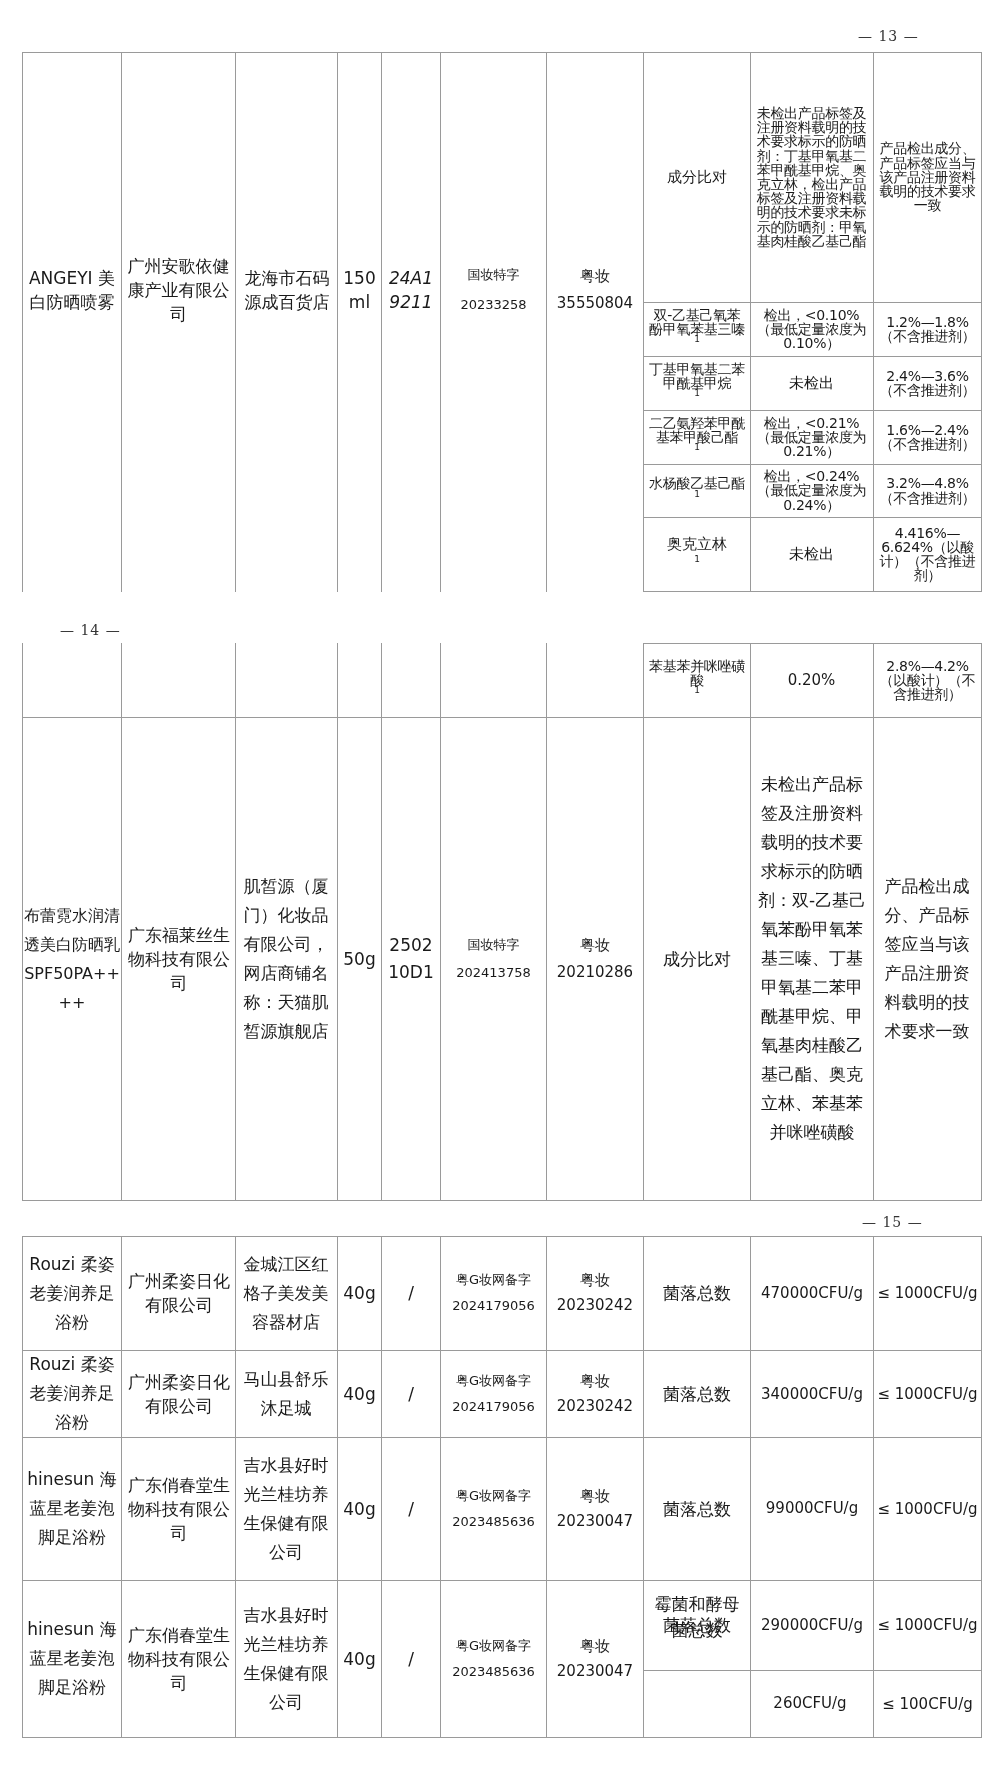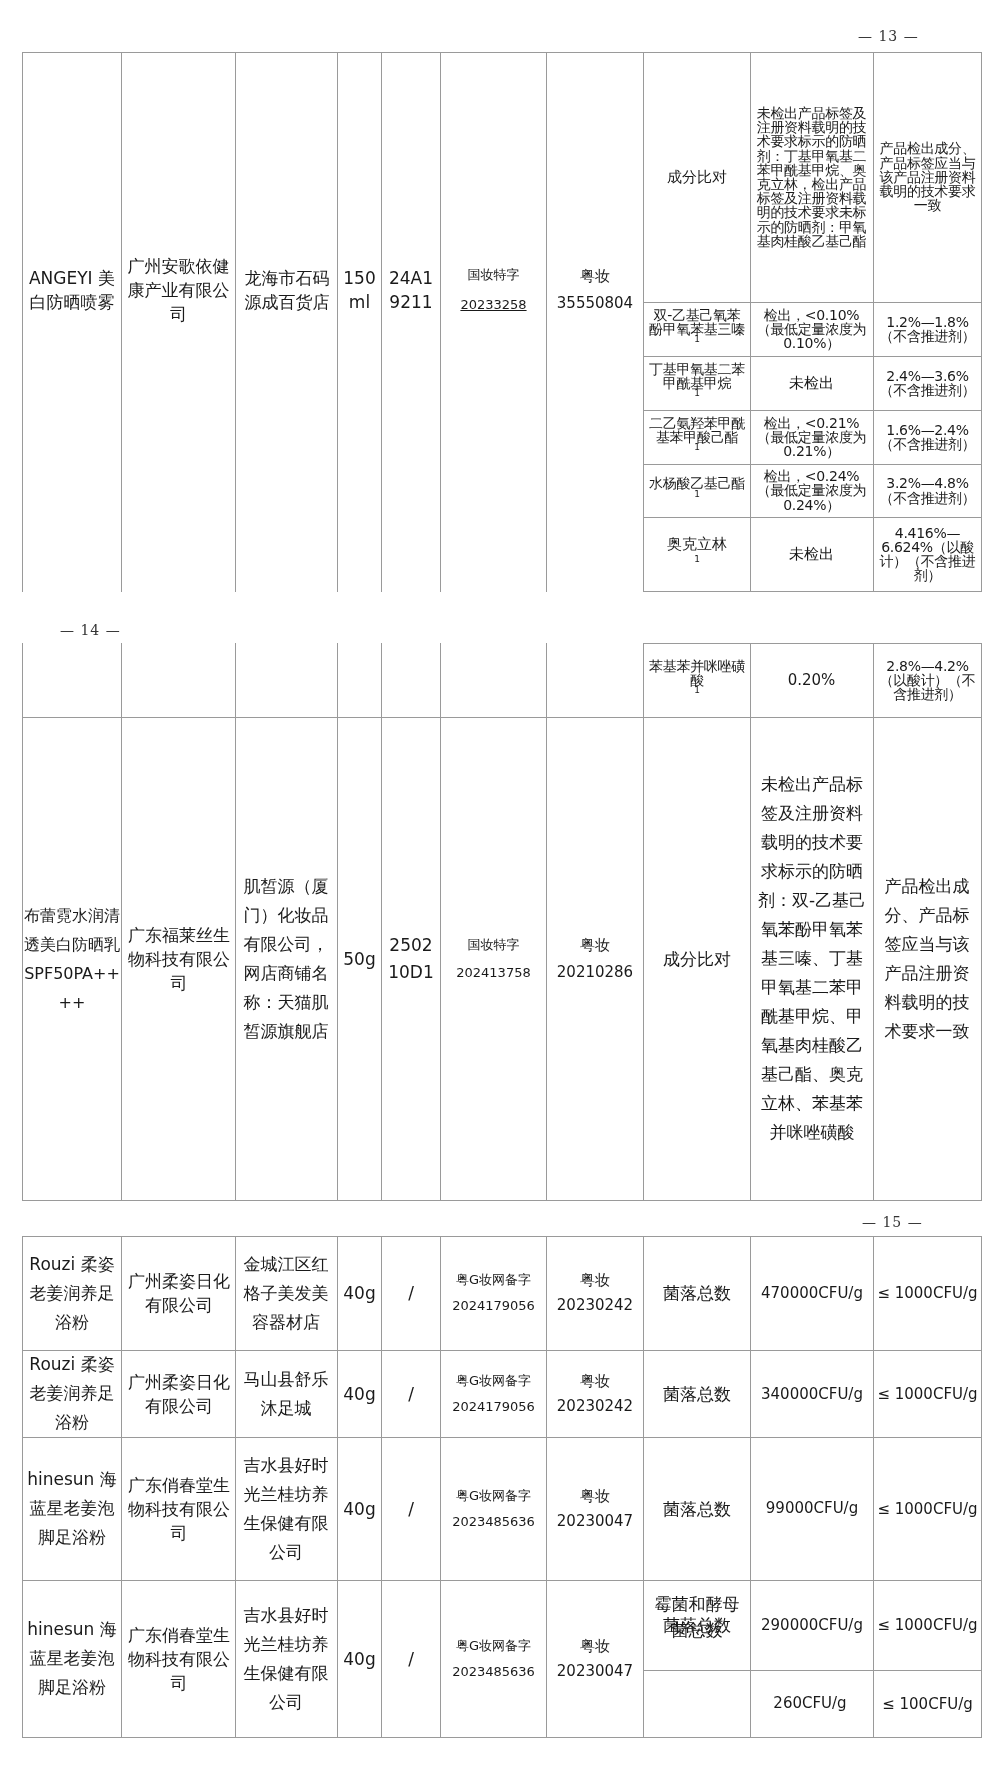--- a/index.html
+++ b/index.html
@@ -54,26 +54,26 @@
       </div>
     <div class="cell big" style="left:123px;top:230px;width:111px;height:120px;">
       <span>广州安歌依健康产业有限公司</span>
       </div>
     <div class="cell big" style="left:238px;top:230px;width:98px;height:120px;">
       <span>龙海市石码源成百货店</span>
       </div>
     <div class="cell big" style="left:339px;top:230px;width:41px;height:120px;">
       <span>150 ml</span>
       </div>
-    <div class="cell big" style="left:383px;top:230px;width:56px;height:120px;">
+    <div class="cell big" style="left:383px;top:230px;width:56px;height:120px;font-style:italic;">
       <span>24A1 9211</span>
       </div>
     <div class="cell" style="left:442px;top:230px;width:103px;height:120px;flex-direction:column;">
       <span class="tiny">国妆特字</span>
-      <span class="tiny" style="margin-top:10px;text-decoration:underline;">20233258</span>
+      <span class="tiny" style="margin-top:10px;">20233258</span>
       </div>
     <div class="cell" style="left:548px;top:230px;width:94px;height:120px;flex-direction:column;">
       <span class="med">粤妆</span>
       <span class="med" style="margin-top:8px;">35550804</span>
       </div>
 
     <div class="cell med" style="left:645px;top:53px;width:104px;height:248px;">
       <span>成分比对</span>
       </div>
     <div class="cell dense" style="left:751px;top:53px;width:121px;height:248px;padding:0 2px;">

